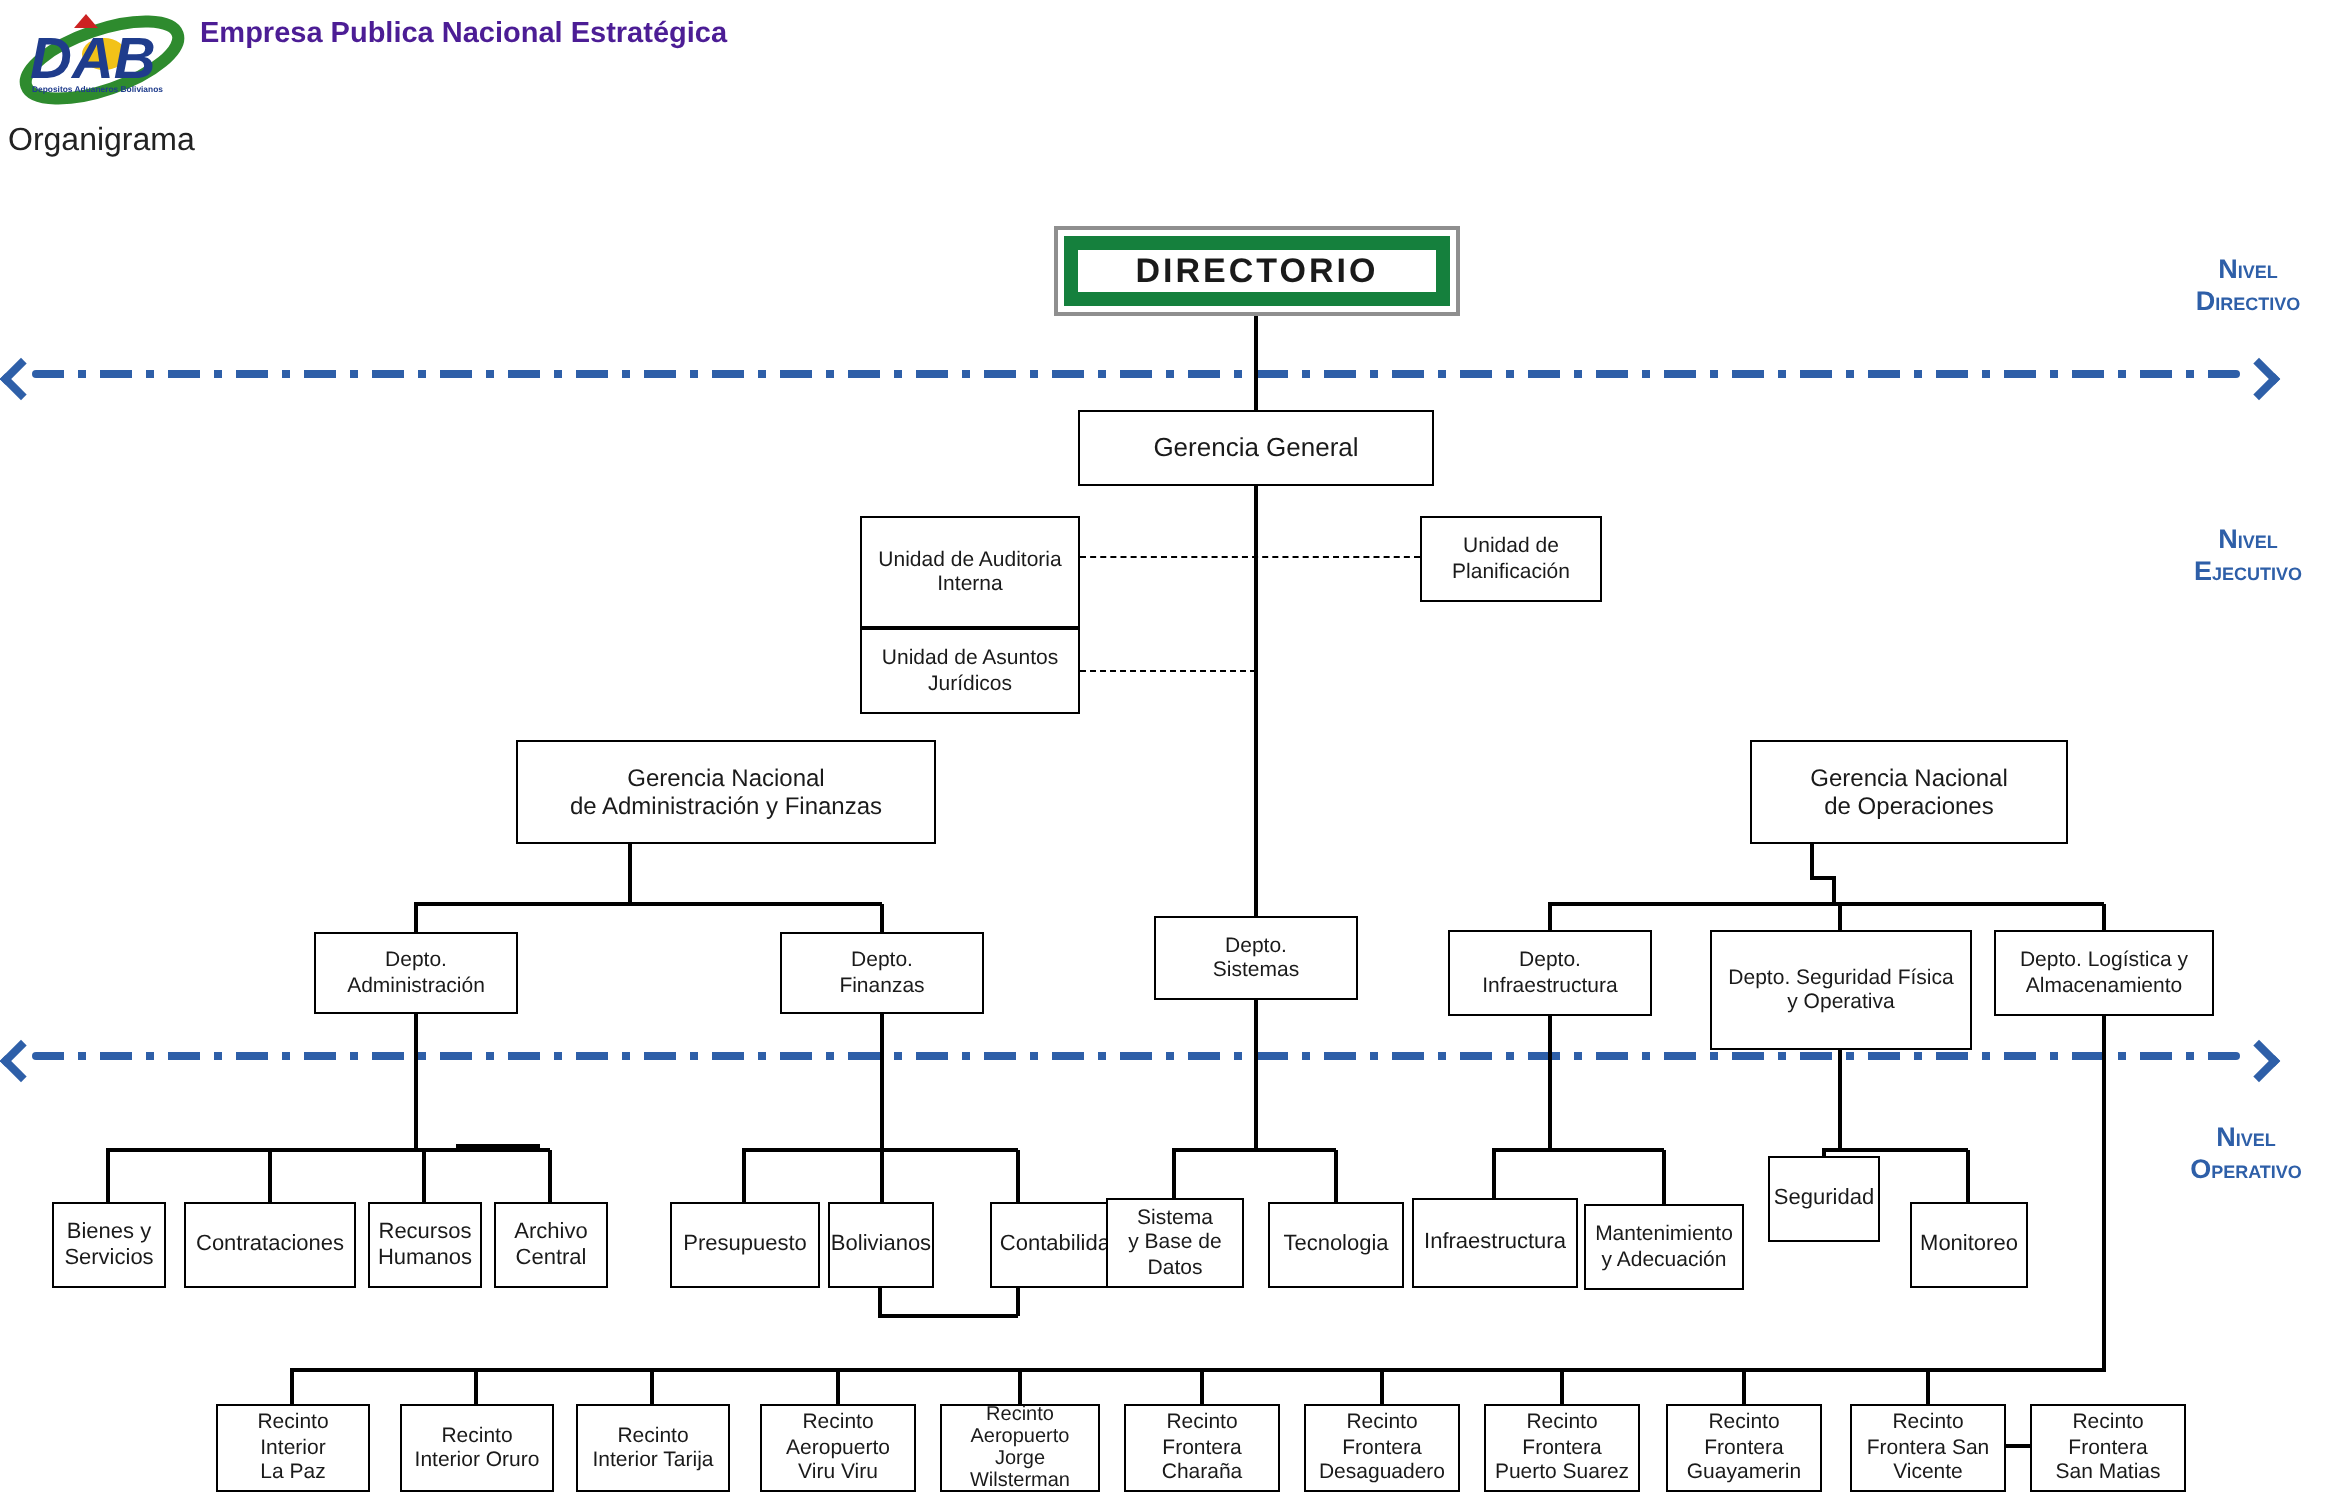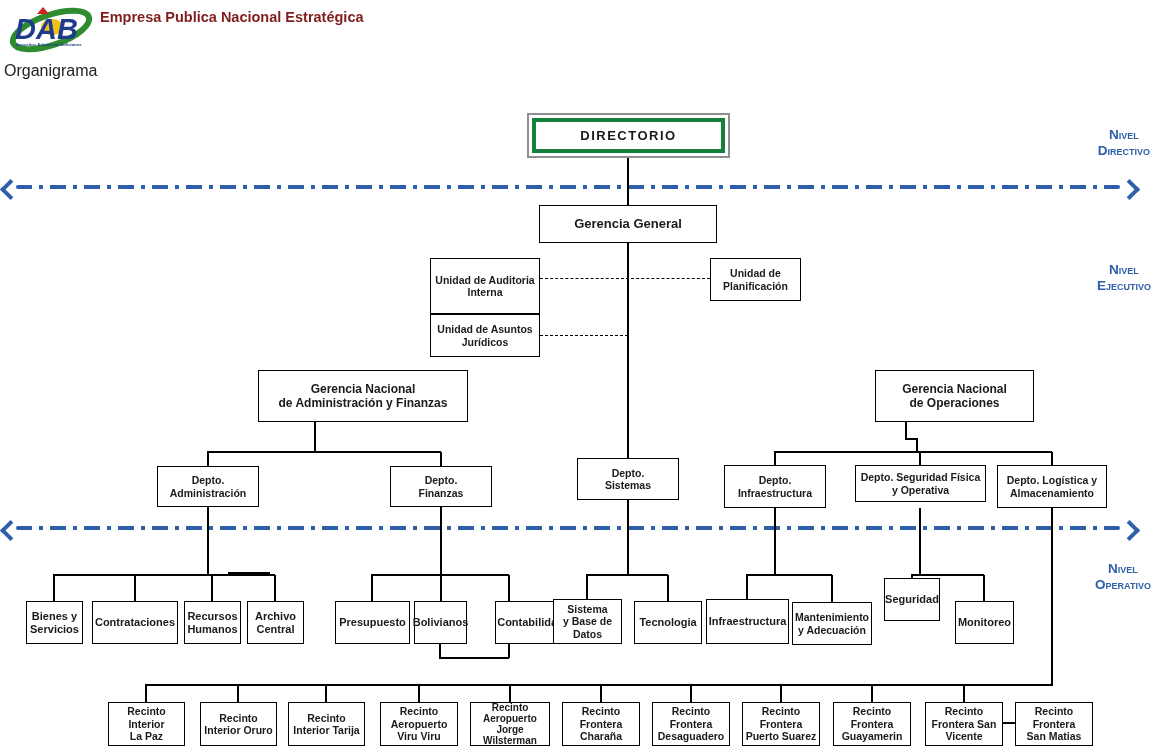--- a/index.html
+++ b/index.html
@@ -1,33 +1,33 @@
 <!DOCTYPE html>
 <html><head>
 <meta charset="utf-8">
 <style>
   :root{ --blue:#2E5FA8; }
   html,body{margin:0;padding:0;background:#fff;}
   #stage{position:relative;width:1165px;height:750px;background:#fff;overflow:hidden;
          font-family:"Liberation Sans","DejaVu Sans",sans-serif;color:#1a1a1a;}
   
-  .company{position:absolute;left:100px;top:8px;font-weight:bold;font-size:14.5px;line-height:1.35;color:#7f1d1d;}
+  .company{position:absolute;left:100px;top:8px;font-weight:bold;font-size:14.5px;line-height:1.35;color:#4c1d95;}
   .company .l2{padding-left:14px;}
   .pgtitle{position:absolute;left:4px;top:62px;font-size:16px;color:#222;}
   .pgsub{position:absolute;left:4px;top:82px;font-size:11.5px;color:#222;}
   
   .box{position:absolute;border:1.5px solid #000;background:#fff;box-sizing:border-box;
        display:flex;align-items:center;justify-content:center;text-align:center;
-       font-weight:bold;line-height:1.18;color:#1a1a1a;z-index:3;}
+       font-weight:normal;line-height:1.18;color:#1a1a1a;z-index:3;}
   .box span{white-space:pre-line;}
   .f13{font-size:13px;} .f12{font-size:12px;margin-left:48px;} .f11{font-size:11px;} .f10{font-size:10.5px;} .f9{font-size:10px;line-height:1.1;}
   
   .frame{position:absolute;border:2px solid #8f8f8f;background:#fff;box-sizing:border-box;padding:3px;z-index:3;}
-  .frame-inner{border:4px solid #15803d;width:100%;height:100%;box-sizing:border-box;
-       display:flex;align-items:center;justify-content:center;font-weight:bold;font-size:13px;letter-spacing:1.5px;}
+  .frame-inner{border:7px solid #15803d;width:100%;height:100%;box-sizing:border-box;
+       display:flex;align-items:center;justify-content:center;font-weight:bold;font-size:17px;letter-spacing:1.5px;}
   
   .vl{position:absolute;width:1.5px;background:#000;z-index:2;}
   .hl{position:absolute;height:1.5px;background:#000;z-index:2;}
   .thick{position:absolute;height:3px;background:#000;z-index:2;}
   .dash{position:absolute;height:0;border-top:1.5px dashed #000;z-index:2;}
   
   .divider{position:absolute;height:4px;z-index:1;border-radius:2px;
      background:repeating-linear-gradient(90deg,var(--blue) 0 16px,transparent 16px 23px,var(--blue) 23px 27px,transparent 27px 34px);}
   .chev{position:absolute;width:11px;height:11px;border-top:4px solid var(--blue);border-right:4px solid var(--blue);z-index:1;}
   .chev-r{transform:rotate(45deg);}
@@ -167,21 +167,21 @@
 Finanzas</span>
     </div>
   <div class="box f10" style="left:577px;top:458px;width:102px;height:42px">
       <span>Depto.
 Sistemas</span>
     </div>
   <div class="box f10" style="left:724px;top:465px;width:102px;height:43px">
       <span>Depto.
 Infraestructura</span>
     </div>
-  <div class="box f10" style="left:855px;top:465px;width:131px;height:37px">
+  <div class="box f10" style="left:855px;top:465px;width:131px;height:60px">
       <span>Depto. Seguridad Física
 y Operativa</span>
     </div>
   <div class="box f10" style="left:997px;top:465px;width:110px;height:43px">
       <span>Depto. Logística y
 Almacenamiento</span>
     </div>
 
   <div class="box f11" style="left:26px;top:601px;width:57px;height:43px">
       <span>Bienes y

